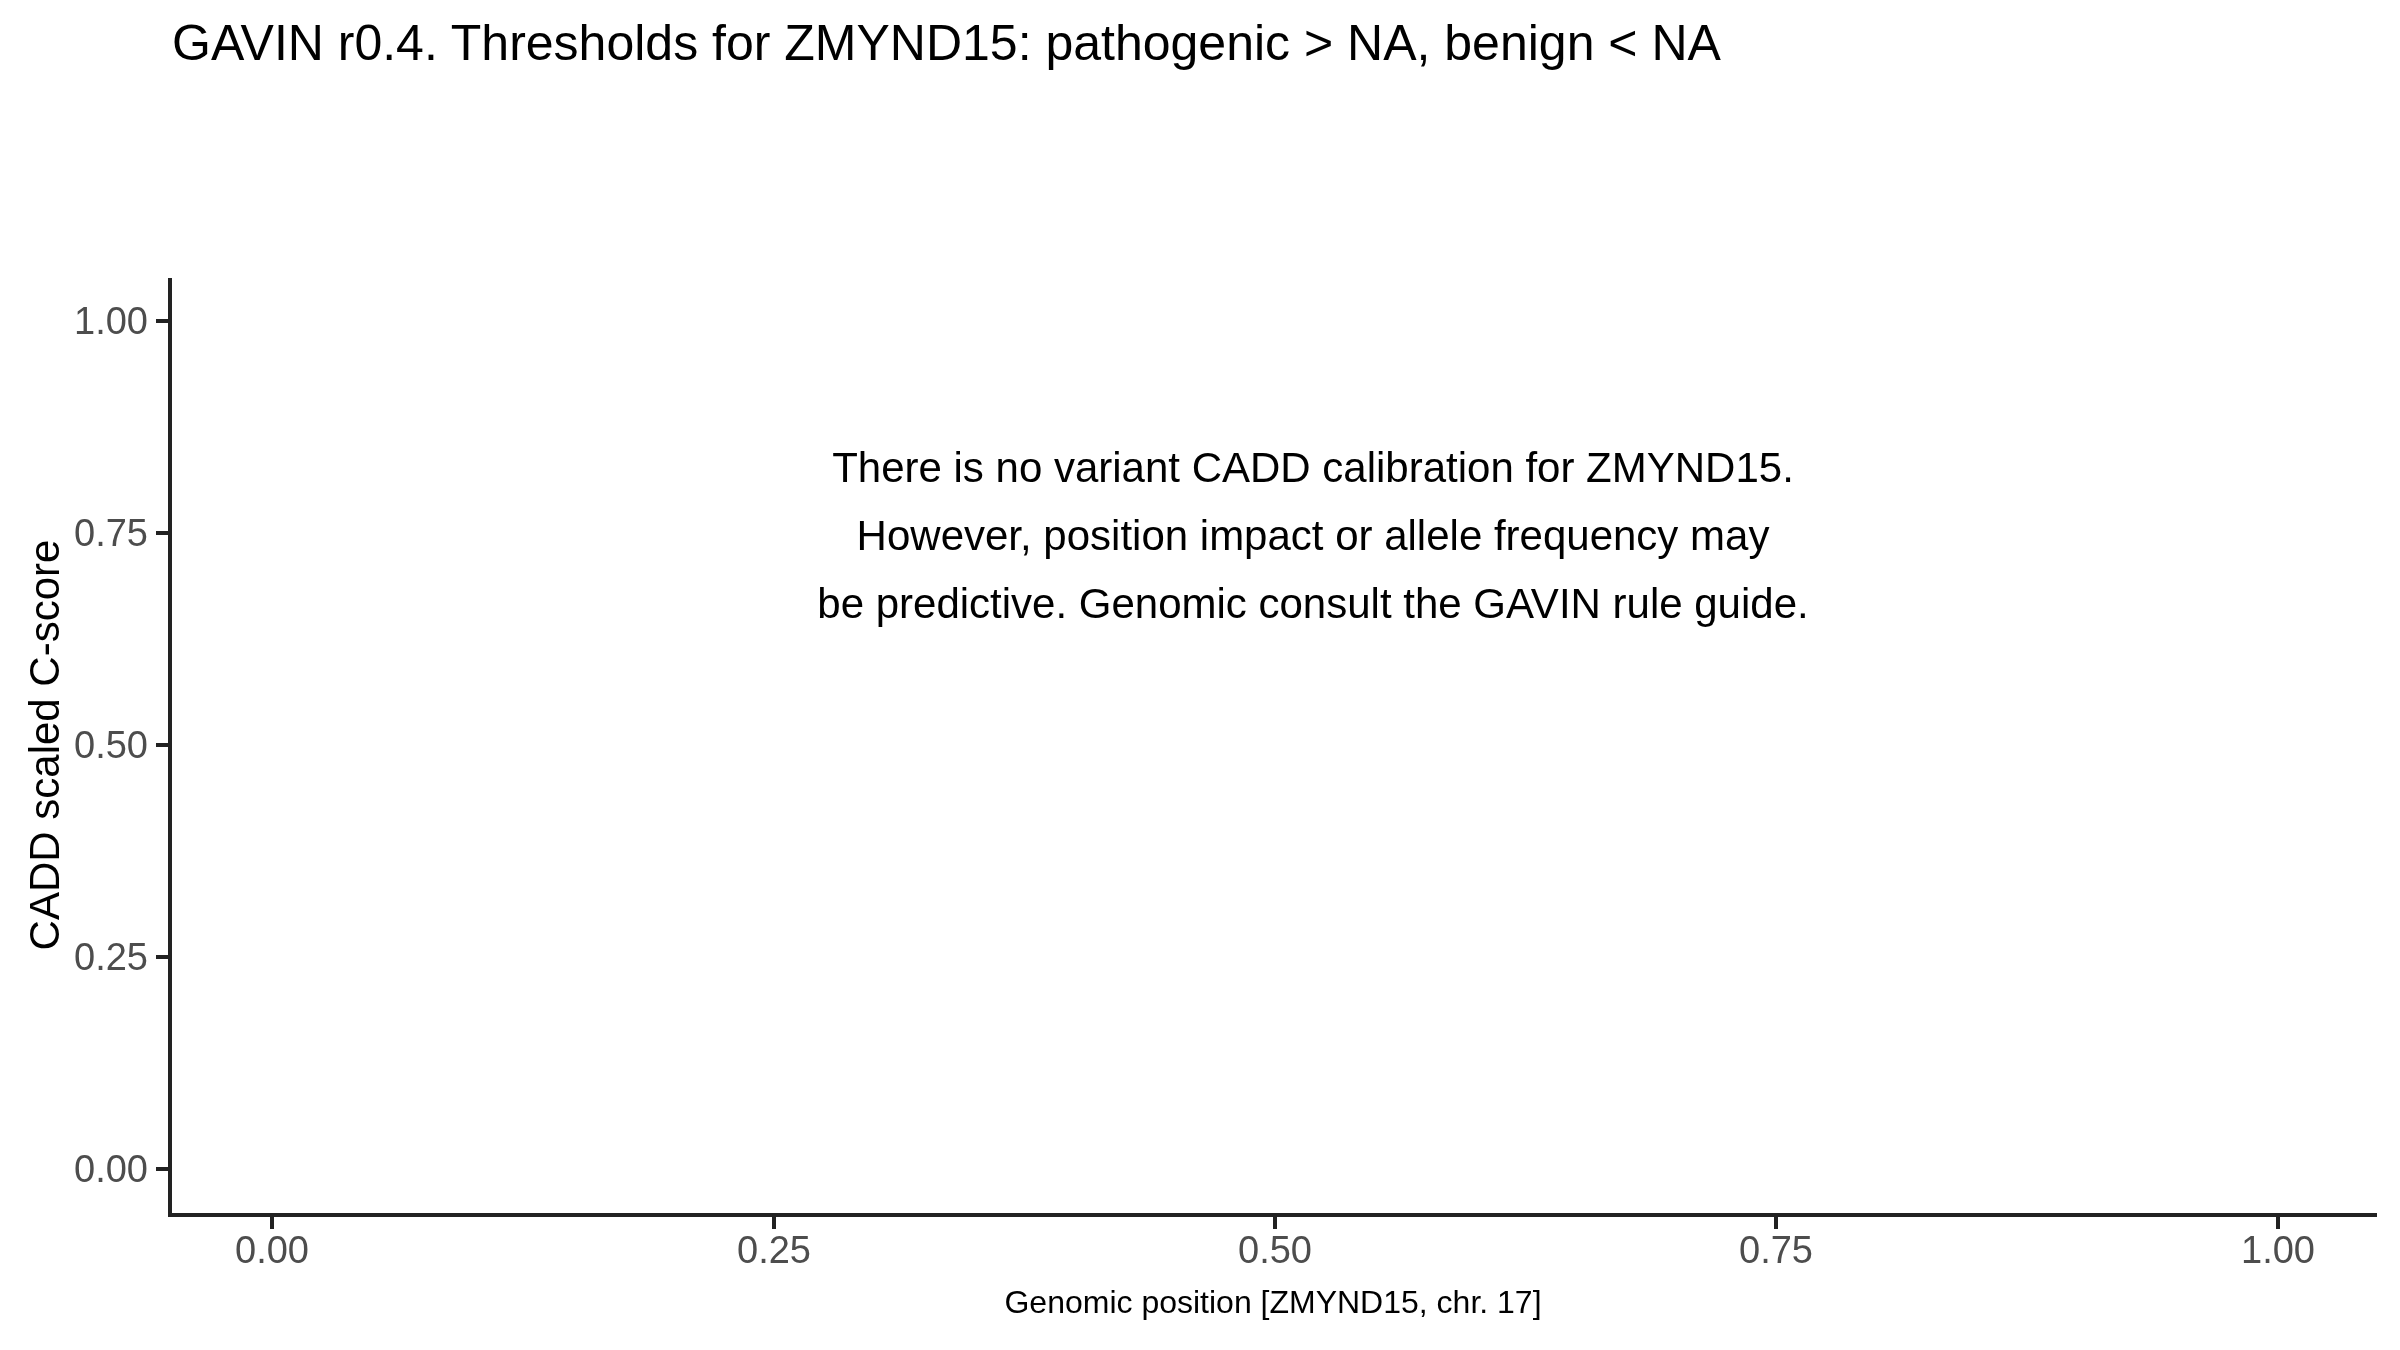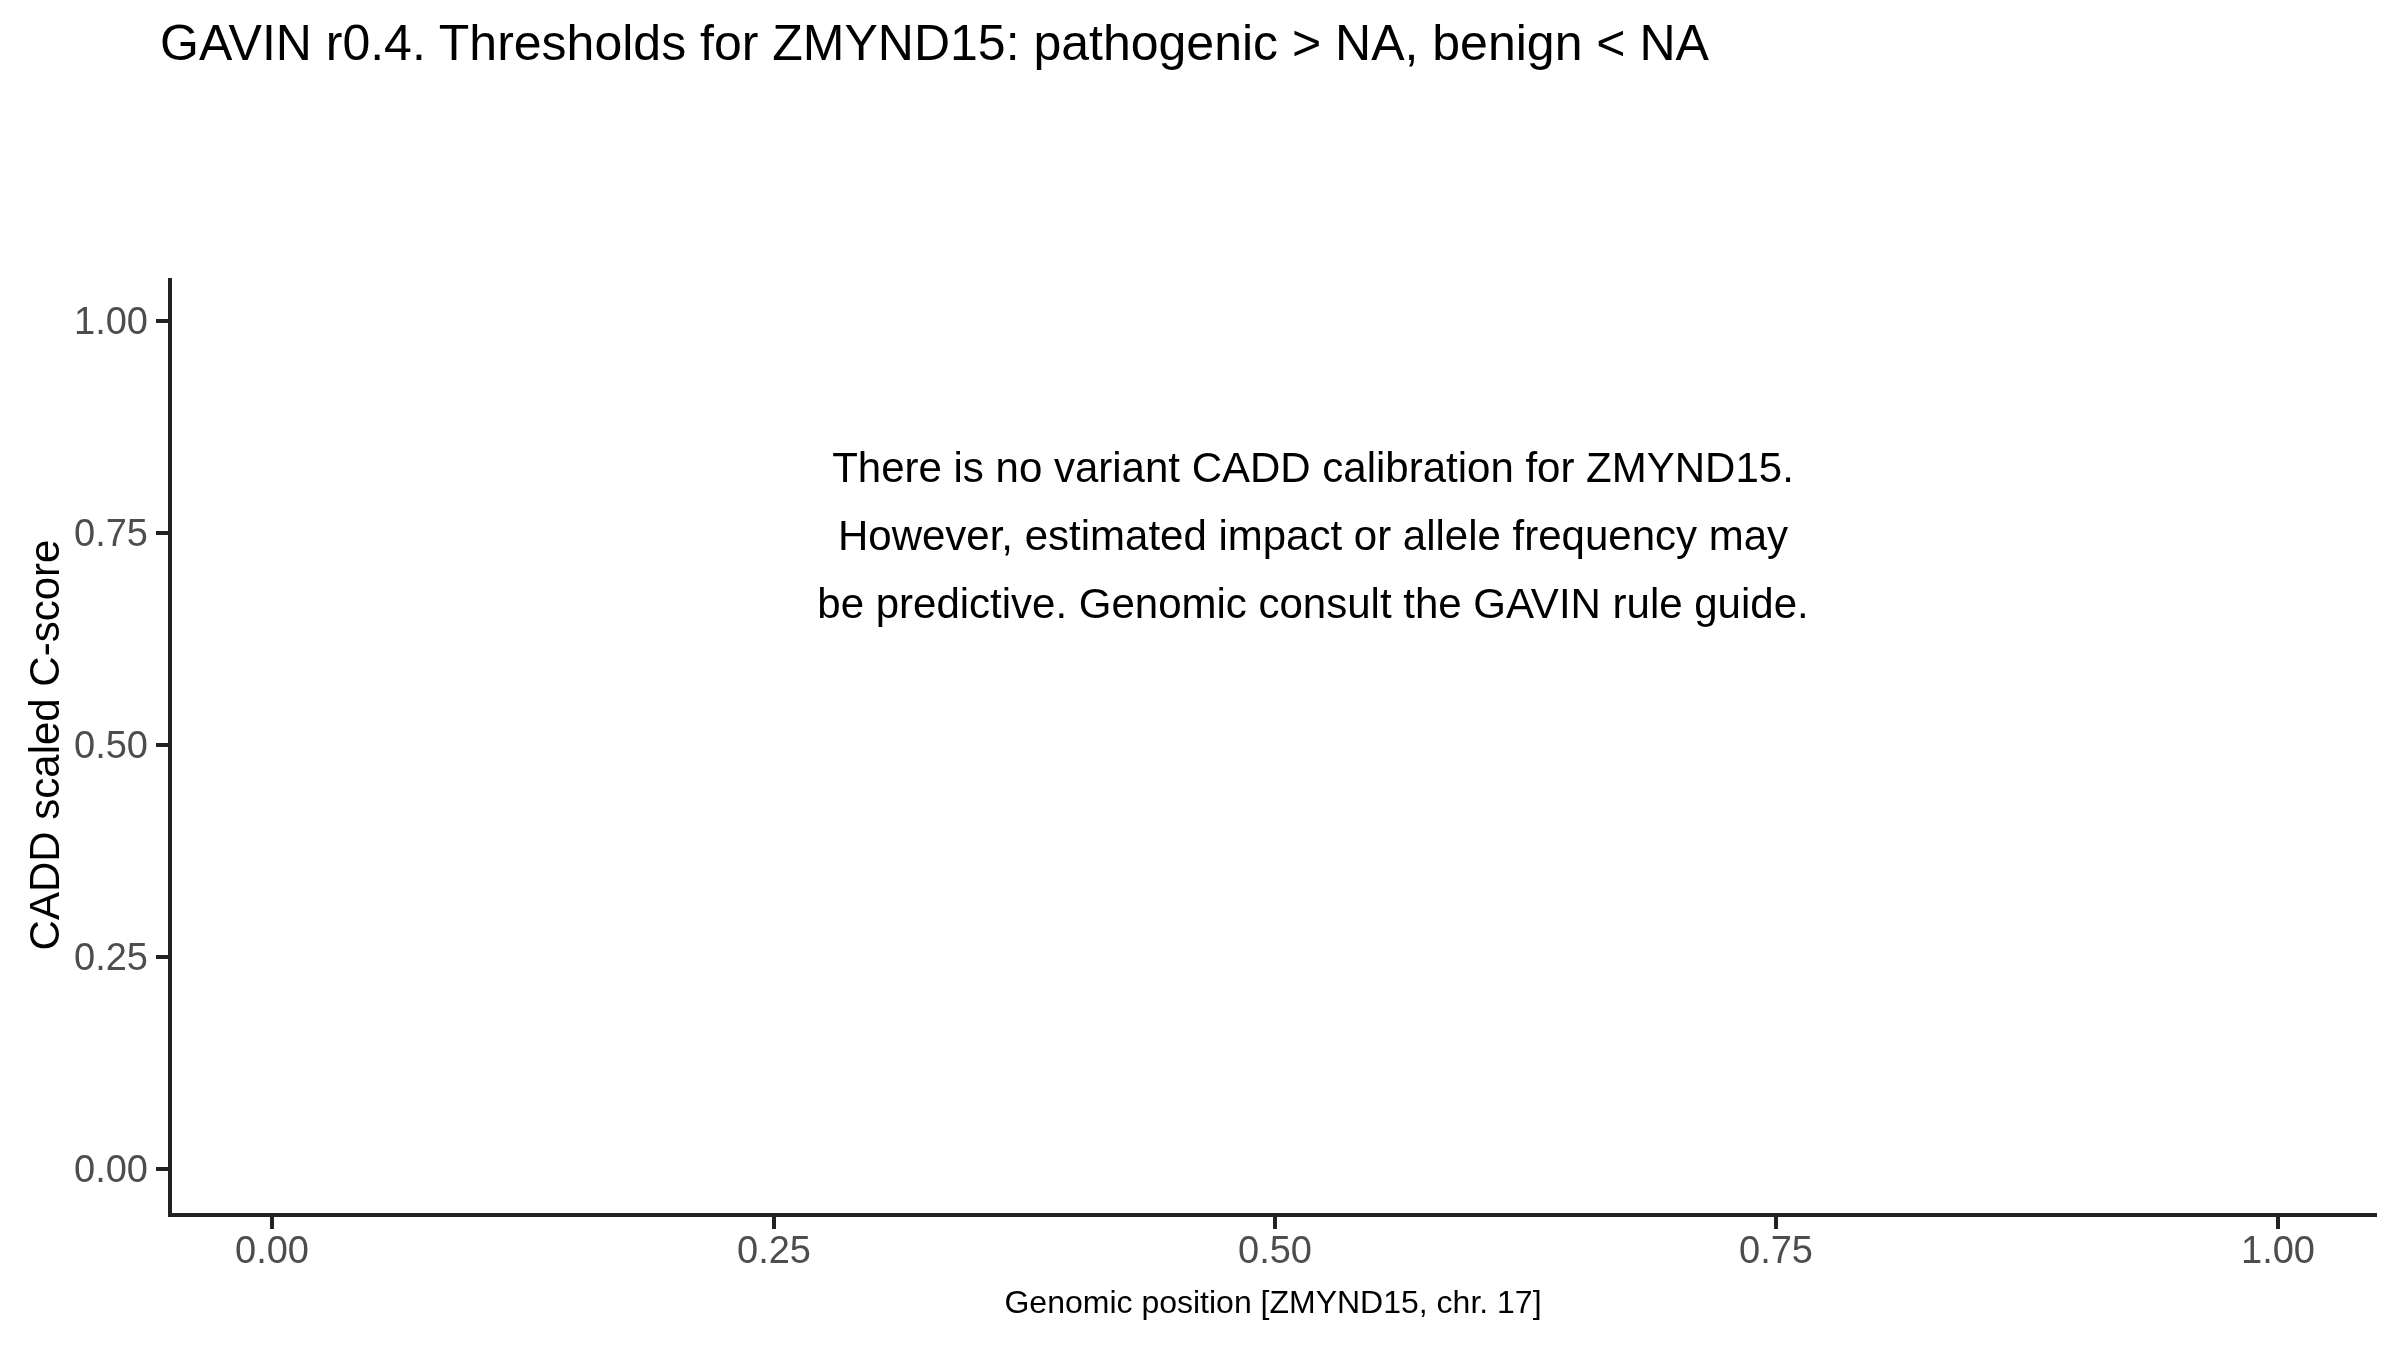--- a/index.html
+++ b/index.html
@@ -6,21 +6,21 @@
   .canvas {
     position: relative;
     width: 2400px;
     height: 1350px;
     background: #ffffff;
     font-family: "Liberation Sans", sans-serif;
     overflow: hidden;
   }
   .title {
     position: absolute;
-    left: 160px;
+    left: 172px;
     top: 13px;
     font-size: 50px;
     line-height: 60px;
     color: #000000;
     white-space: nowrap;
   }
   .axis-line { position: absolute; background: #222222; }
   .y-axis-line { left: 168px; top: 278px; width: 4px; height: 939px; }
   .x-axis-line { left: 168px; top: 1213px; width: 2209px; height: 4px; }
   .tick { position: absolute; background: #222222; }
@@ -109,17 +109,17 @@
   <div class="x-tick-label" style="left:694px">0.25</div>
   <div class="x-tick-label" style="left:1195px">0.50</div>
   <div class="x-tick-label" style="left:1696px">0.75</div>
   <div class="x-tick-label" style="left:2198px">1.00</div>
 
   <div class="x-axis-title">Genomic position [ZMYND15, chr. 17]</div>
   <div class="y-axis-title">CADD scaled C-score</div>
 
   <div class="annotation">
     <div>There is no variant CADD calibration for ZMYND15.</div>
-    <div>However, estimated impact or allele frequency may</div>
+    <div>However, position impact or allele frequency may</div>
     <div>be predictive. Genomic consult the GAVIN rule guide.</div>
   </div>
 
 </div>
 
 </body></html>

